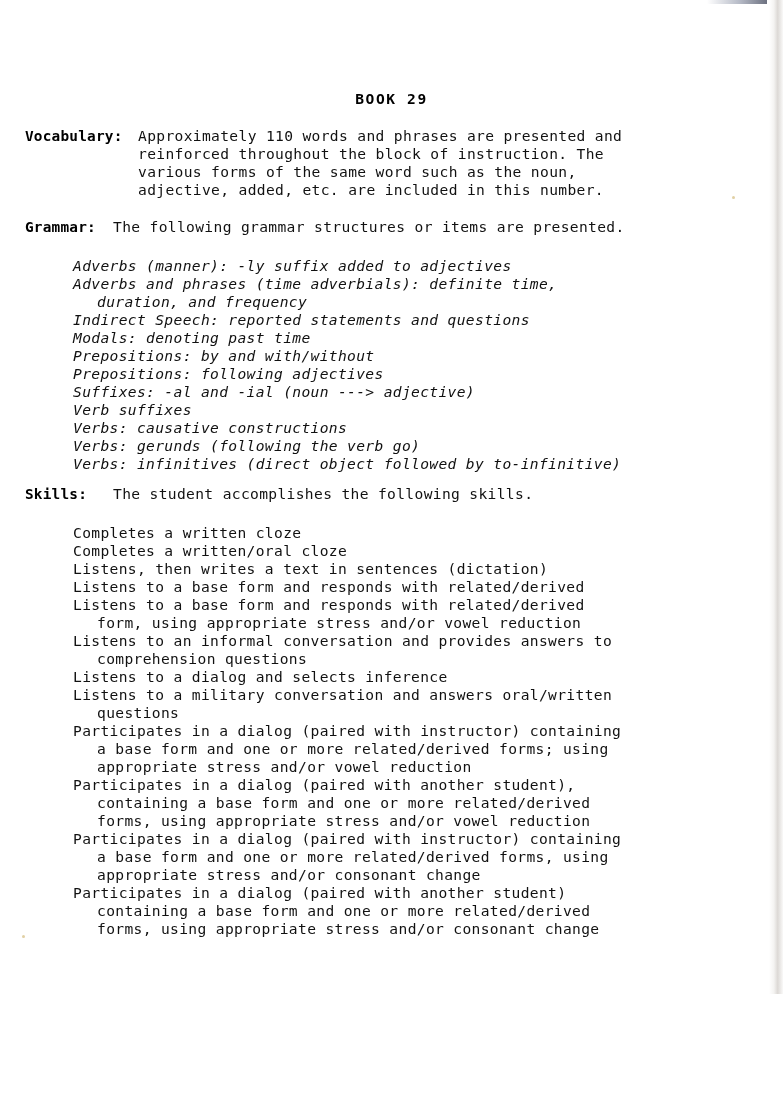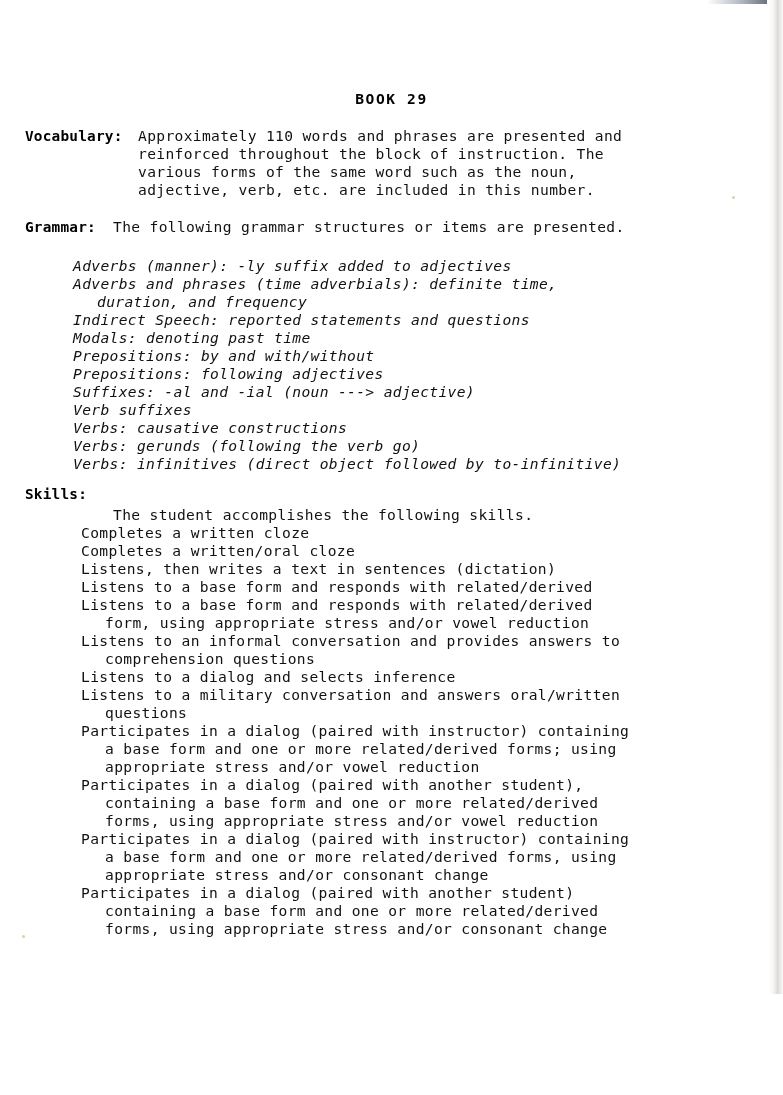--- a/index.html
+++ b/index.html
@@ -113,21 +113,20 @@
 
   .grammar-intro {
     position: absolute;
     left: 88px;
     top: 0;
   }
   .skills-intro {
     position: absolute;
     left: 88px;
     top: 0;
-    margin-top: 21px;
   }
 
   
   .item-list {
     position: absolute;
     left: 73px;
     width: 700px;
   }
   .item {
     white-space: pre;
@@ -162,21 +161,21 @@
 
   <div class="doc">
 
     <div class="title">BOOK 29</div>
 
     <div class="section" style="top:127px;">
       <div class="sec-label">Vocabulary:</div>
       <div class="line vocab-first-line">Approximately 110 words and phrases are presented and</div>
       <div class="line vocab-rest">reinforced throughout the block of instruction. The</div>
       <div class="line vocab-rest" style="top:36px;">various forms of the same word such as the noun,</div>
-      <div class="line vocab-rest" style="top:54px;">adjective, verb, etc. are included in this number.</div>
+      <div class="line vocab-rest" style="top:54px;">adjective, added, etc. are included in this number.</div>
     </div>
 
     <div class="section" style="top:218px;">
       <div class="sec-label">Grammar:</div>
       <div class="line grammar-intro">The following grammar structures or items are presented.</div>
     </div>
 
     <div class="item-list" style="top:257px;font-style:italic;">
       <div class="line item"><span>Adverbs (manner): -ly suffix added to adjectives</span></div>
       <div class="line item"><span>Adverbs and phrases (time adverbials): definite time,</span><span class="cont">duration, and frequency</span></div>
@@ -189,21 +188,21 @@
       <div class="line item"><span>Verbs: causative constructions</span></div>
       <div class="line item"><span>Verbs: gerunds (following the verb go)</span></div>
       <div class="line item"><span>Verbs: infinitives (direct object followed by to-infinitive)</span></div>
     </div>
 
     <div class="section" style="top:485px;">
       <div class="sec-label">Skills:</div>
       <div class="line skills-intro">The student accomplishes the following skills.</div>
     </div>
 
-    <div class="item-list" style="top:524px;margin-left:8px;">
+    <div class="item-list" style="top:524px;">
       <div class="line item"><span>Completes a written cloze</span></div>
       <div class="line item"><span>Completes a written/oral cloze</span></div>
       <div class="line item"><span>Listens, then writes a text in sentences (dictation)</span></div>
       <div class="line item"><span>Listens to a base form and responds with related/derived</span></div>
       <div class="line item"><span>Listens to a base form and responds with related/derived</span><span class="cont">form, using appropriate stress and/or vowel reduction</span></div>
       <div class="line item"><span>Listens to an informal conversation and provides answers to</span><span class="cont">comprehension questions</span></div>
       <div class="line item"><span>Listens to a dialog and selects inference</span></div>
       <div class="line item"><span>Listens to a military conversation and answers oral/written</span><span class="cont">questions</span></div>
       <div class="line item"><span>Participates in a dialog (paired with instructor) containing</span><span class="cont">a base form and one or more related/derived forms; using</span><span class="cont">appropriate stress and/or vowel reduction</span></div>
       <div class="line item"><span>Participates in a dialog (paired with another student),</span><span class="cont">containing a base form and one or more related/derived</span><span class="cont">forms, using appropriate stress and/or vowel reduction</span></div>

